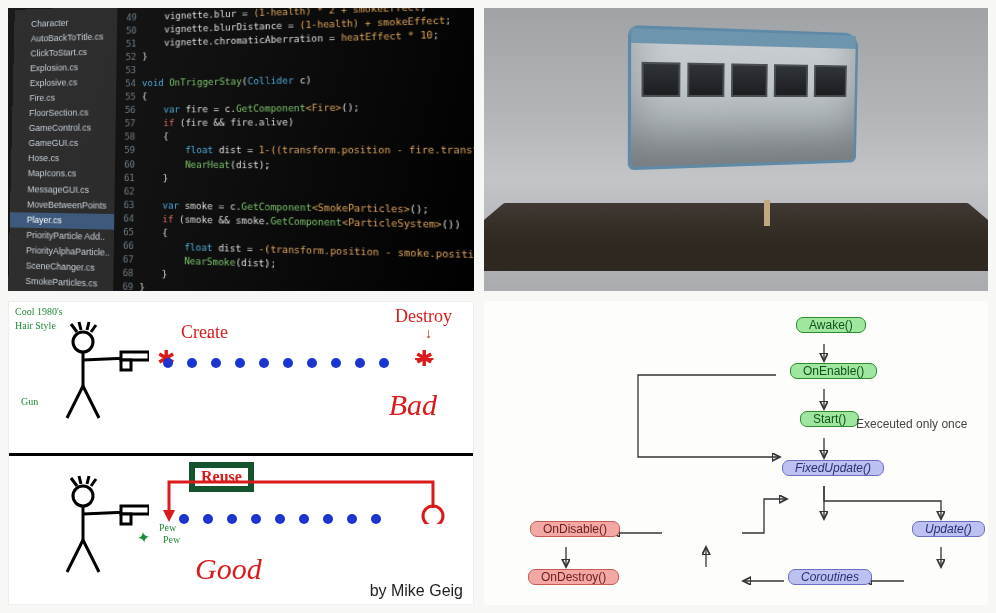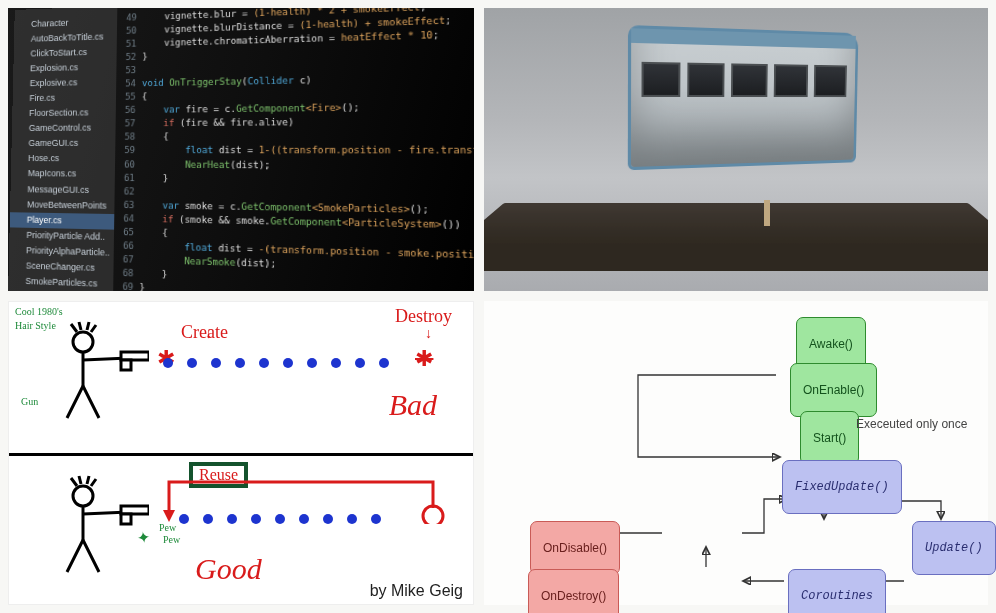--- a/index.html
+++ b/index.html
@@ -130,40 +130,40 @@
     .byline   { position:absolute; right:10px; bottom:4px; font-family:Arial; font-size:16px; color:#222; }
     .stick {
       position:absolute; left:20px; top:18px; width:120px; height:110px;
     }
     .dots { position:absolute; top:56px; left:154px; display:flex; gap:14px; }
     .dots span{ width:10px;height:10px;background:#1d34cf;border-radius:50%; }
     .star { color:#d91b1b; font-size:22px; position:absolute; }
     .arrow-red { position:absolute; color:#d91b1b; font-size:14px; }
     .reuse-box{
       position:absolute; top:6px; left:180px;
-      border:4px solid #14532d; padding:0 6px;
-      color:#d91b1b; font-size:16px;
+      border:6px solid #14532d; padding:0 6px;
+      color:#d91b1b; font-size:16px;font-weight:bold;
     }
 
     
     .flow-panel {
       background:#fdfdfc;
       position:relative;
       font-family: "Segoe UI", sans-serif;
       font-size:12px;
     }
     .node {
       position:absolute;
-      padding:19px 12px;
+      padding:0 12px;
       border-radius:7px;
       border:1px solid;
       text-align:center;
     }
     .n-green { background:#9fe69f; border-color:#2e8b2e; color:#14521d; }
-    .n-blue  { background:#bcc1f1; border-color:#6a6fc0; color:#2a2e70; font-style:italic;font-family:Liberation Mono, monospace; }
+    .n-blue  { background:#bcc1f1; border-color:#6a6fc0; color:#2a2e70; font-style:italic; }
     .n-red   { background:#f3a8a5; border-color:#c95b57; color:#6a201e; }
     .note { position:absolute; color:#444; font-size:12px; }
 
     svg.arrows { position:absolute; inset:0; width:100%; height:100%; pointer-events:none; }
     svg.arrows path { stroke:#333; stroke-width:1.3; fill:none; marker-end:url(#ah); }
   </style>
 </head>
 <body>
 
 <div class="code-panel">

